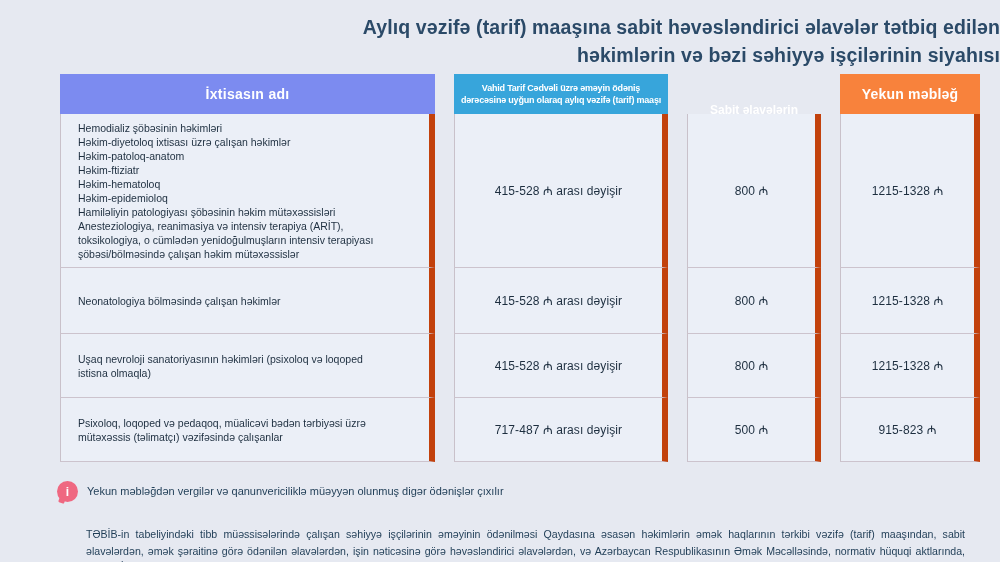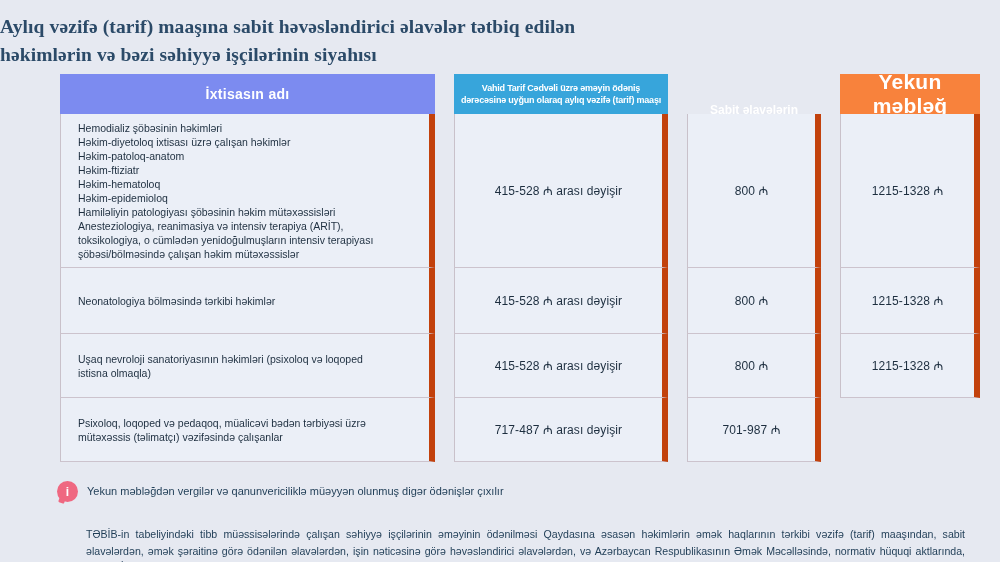--- a/index.html
+++ b/index.html
@@ -6,41 +6,40 @@
   html, body { width: 1000px; height: 562px; }
   body {
     position: relative;
     width: 1000px; height: 562px;
     overflow: hidden;
     background: var(--page-bg, #e6e9f1);
     font-family: "Liberation Sans", "DejaVu Sans", sans-serif;
   }
   .title {
     position: absolute; top: 13px; left: 0; width: 1000px;
-    text-align: left;
+    text-align: right;
     color: var(--title-text, #2b4a68);
     font-size: 19.5px; font-weight: 700; line-height: 28px;
     letter-spacing: 0.1px;
-    font-family: Liberation Serif, serif;
   }
   .table {
     position: absolute; left: 60px; top: 74px; width: 884px;
     display: grid;
     grid-template-columns: 375px 214px 134px 140px;
     grid-template-rows: 40px 154px 66px 64px 64px;
     column-gap: 19px;
   }
   .th {
     display: flex; align-items: center; justify-content: center;
     color: #ffffff; font-weight: 700; text-align: center;
   }
   .th0 { background: var(--header-specialty, #7c8bf0); font-size: 14px; letter-spacing: 0.3px; }
   .th1 { background: var(--header-salary, #37a5db); font-size: 9px; line-height: 12px; white-space: pre-line; letter-spacing: -0.2px; padding: 0 6px; }
   .th2 { background: var(--header-fixed, #12be87); font-size: 12px; line-height: 12px; white-space: pre-line; margin-top: 48px; }
-  .th3 { background: var(--header-total, #f8823c); font-size: 21px; letter-spacing: 0.2px; }
+  .th3 { background: var(--header-total, #f8823c); font-size: 14px; letter-spacing: 0.2px; }
   .td {
     background: var(--cell-bg, #ebeff7);
     border-left: 1px solid #c9c1ca;
     border-right: 6px solid #c2410c;
     border-bottom: 1px solid var(--divider, #ccc3cd);
     color: var(--body-text, #1d2e3f);
   }
   .name-cell {
     display: flex; flex-direction: column; justify-content: center;
     padding: 6px 40px 6px 17px;
@@ -102,36 +101,37 @@
       <div class="spec-line">Həkim-ftiziatr</div>
       <div class="spec-line">Həkim-hematoloq</div>
       <div class="spec-line">Həkim-epidemioloq</div>
       <div class="spec-line">Hamiləliyin patologiyası şöbəsinin həkim mütəxəssisləri</div>
       <div class="spec-line">Anesteziologiya, reanimasiya və intensiv terapiya (ARİT), toksikologiya, o cümlədən yenidoğulmuşların intensiv terapiyası şöbəsi/bölməsində çalışan həkim mütəxəssislər</div>
     </div>
     <div class="td val-cell">415-528 ₼ arası dəyişir</div>
     <div class="td val-cell">800 ₼</div>
     <div class="td val-cell">1215-1328 ₼</div>
     <div class="td name-cell">
-      <div class="spec-line">Neonatologiya bölməsində tərkibi həkimlər</div>
+      <div class="spec-line">Neonatologiya bölməsində çalışan həkimlər</div>
     </div>
     <div class="td val-cell">415-528 ₼ arası dəyişir</div>
     <div class="td val-cell">800 ₼</div>
     <div class="td val-cell">1215-1328 ₼</div>
     <div class="td name-cell">
       <div class="spec-line">Uşaq nevroloji sanatoriyasının həkimləri (psixoloq və loqoped istisna olmaqla)</div>
     </div>
     <div class="td val-cell">415-528 ₼ arası dəyişir</div>
     <div class="td val-cell">800 ₼</div>
     <div class="td val-cell">1215-1328 ₼</div>
     <div class="td name-cell">
       <div class="spec-line">Psixoloq, loqoped və pedaqoq, müalicəvi bədən tərbiyəsi üzrə mütəxəssis (təlimatçı) vəzifəsində çalışanlar</div>
     </div>
     <div class="td val-cell">717-487 ₼ arası dəyişir</div>
-    <div class="td val-cell">701-987 ₼</div>
+    <div class="td val-cell">500 ₼</div>
+    <div class="td val-cell">915-823 ₼</div>
   </div>
 
 <div class="footer-note-row">
   <div class="info-icon">i</div>
   <div class="footer-note">Yekun məbləğdən vergilər və qanunvericiliklə müəyyən olunmuş digər ödənişlər çıxılır</div>
 </div>
 
 <div class="footer-paragraph">TƏBİB-in tabeliyindəki tibb müəssisələrində çalışan səhiyyə işçilərinin əməyinin ödənilməsi Qaydasına əsasən həkimlərin əmək haqlarının tərkibi vəzifə (tarif) maaşından, sabit əlavələrdən, əmək şəraitinə görə ödənilən əlavələrdən, işin nəticəsinə görə həvəsləndirici əlavələrdən, və Azərbaycan Respublikasının Əmək Məcəlləsində, normativ hüquqi aktlarında, habelə İcbari Tibbi Sığorta üzrə Dövlət Agentliyinin qərar və əmrlərində nəzərdə tutulmuş digər ödənişlərdən ibarətdir.</div>
 
 </body></html>

